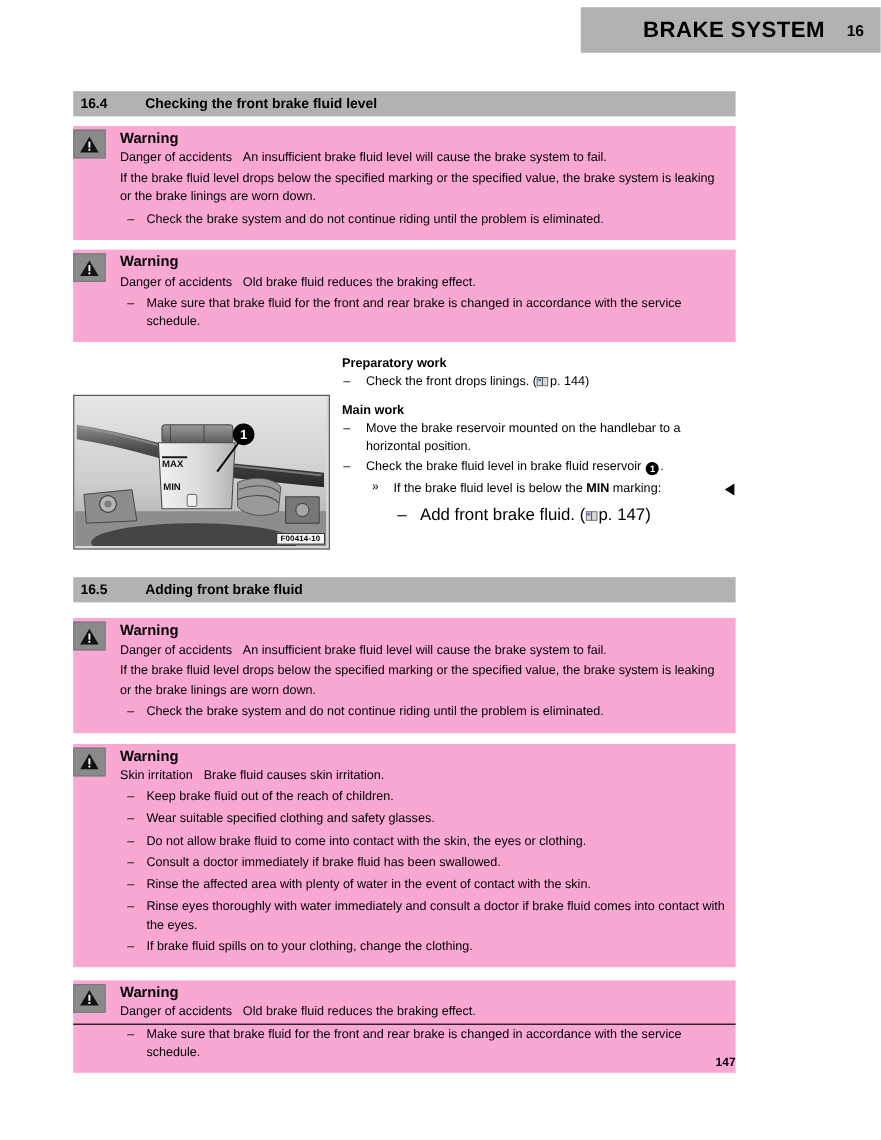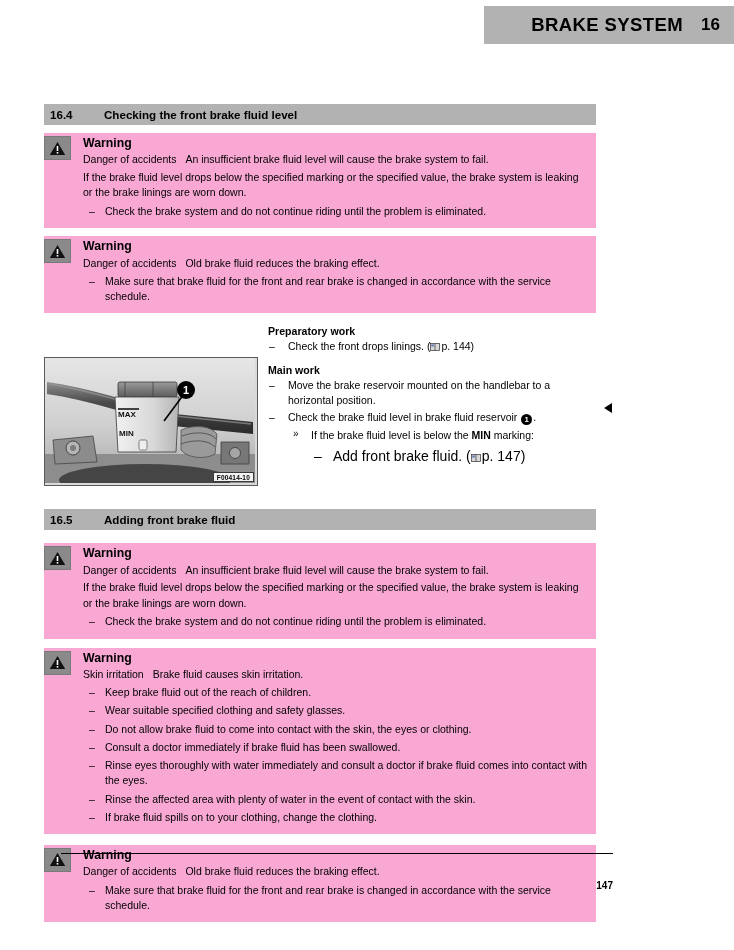--- a/index.html
+++ b/index.html
@@ -37,31 +37,30 @@
     box-sizing: border-box;
     padding-right: 14px;
     gap: 18px;
   }
   .chapter-title {
     font-size: 18.5px;
     font-weight: bold;
     letter-spacing: 0.4px;
   }
   .chapter-number {
-    font-size: 17px;
+    font-size: 13px;
     font-weight: bold;
   }
 
   
   .content {
     position: absolute;
-    left: 44px;
+    left: 61px;
     top: 0;
     width: 552px;
-    margin-top: 28px;
   }
 
   
   .section-bar {
     background: #b2b2b2;
     height: 21px;
     display: flex;
     align-items: center;
     font-size: 11.6px;
     font-weight: bold;
@@ -469,22 +468,22 @@
         </svg>
       </div>
       <div class="warn-body">
         <div class="warn-title">Warning</div>
         <div class="warn-lead"><b>Skin irritation</b><span class="lead-gap"></span><span>Brake fluid causes skin irritation.</span></div>
         <ul class="dashlist">
           <li>Keep brake fluid out of the reach of children.</li>
           <li>Wear suitable specified clothing and safety glasses.</li>
           <li>Do not allow brake fluid to come into contact with the skin, the eyes or clothing.</li>
           <li>Consult a doctor immediately if brake fluid has been swallowed.</li>
+          <li>Rinse the affected area with plenty of water in the event of contact with the skin.</li>
           <li>Rinse eyes thoroughly with water immediately and consult a doctor if brake fluid comes into contact with the eyes.</li>
-          <li>Rinse the affected area with plenty of water in the event of contact with the skin.</li>
           <li>If brake fluid spills on to your clothing, change the clothing.</li>
         </ul>
       </div>
     </div>
 
     <div class="warnbox" style="margin-top:11px;">
       <div class="warn-icon-cell">
         <svg width="17" height="15" viewBox="0 0 17 15" aria-hidden="true">
           <polygon points="8.5,1 16.2,14 0.8,14" fill="#111111"></polygon>
           <rect x="7.7" y="5" width="1.6" height="5" fill="#ffffff"></rect>

